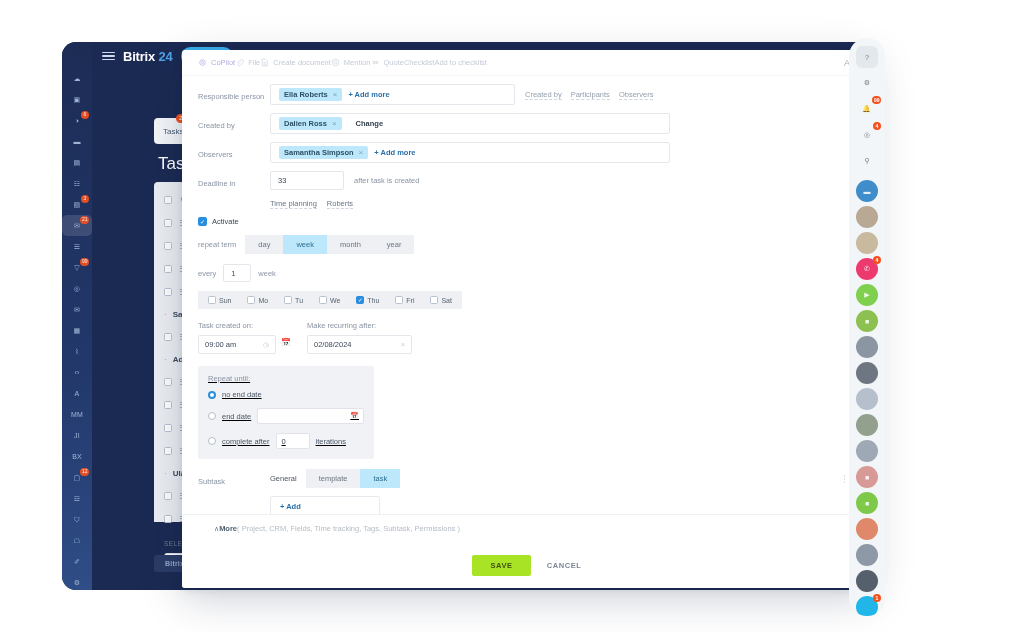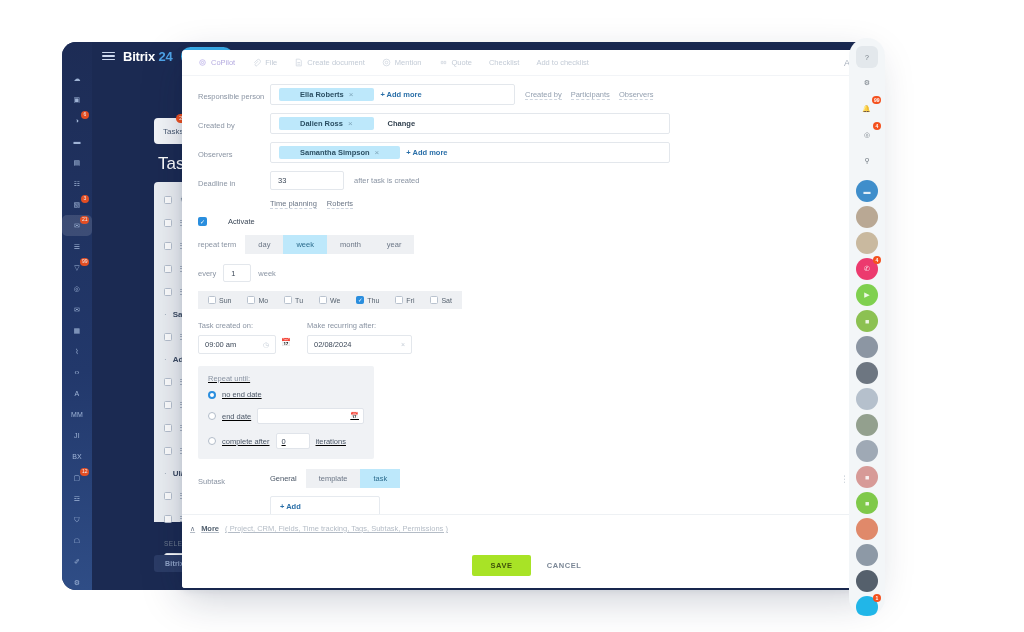--- a/index.html
+++ b/index.html
@@ -128,21 +128,21 @@
     position: absolute; left: 182px; top: 50px;
     width: 690px; height: 538px;
     background: #ffffff;
     border-radius: 3px;
     box-shadow: 0 10px 42px rgba(20,34,66,.22), 0 2px 8px rgba(20,34,66,.10);
     display: flex; flex-direction: column;
     overflow: hidden;
   }
 
   .editor-toolbar {
-    height: 26px; display: flex; align-items: center; gap: 17px;
+    height: 26px; display: flex; align-items: center; 
     padding: 0 16px; color: #c3cbd6; font-size: 7.5px;
     border-bottom: 1px solid #f2f4f7;
     position: relative;
   }
   .tb-item { display: flex; align-items: center; gap: 4px; white-space: nowrap; }
   .tb-item svg { width: 9px; height: 9px; stroke: #cdd4de; fill: none; stroke-width: 1.3; }
   .tb-item.copilot svg { stroke: #b9aee8; }
   .tb-item.copilot { color: #b5abe0; }
   .tb-right { position: absolute; right: 22px; color: #a8b1bd; font-size: 9px; }
 
@@ -155,21 +155,21 @@
   }
   .fcontrol { flex: 1; display: flex; align-items: flex-start; gap: 10px; }
 
   .inputbox {
     border: 1px solid #e3e7ec; border-radius: 2px; background: #fff;
     min-height: 21px; display: flex; align-items: center; gap: 6px;
     padding: 3px 8px;
   }
   .chip {
     background: #bde8fb; color: #2b4f63; font-size: 7.5px; font-weight: 700;
-    padding: 2px 21px; border-radius: 2px; display: flex; align-items: center; gap: 5px;
+    padding: 2px 5px; border-radius: 2px; display: flex; align-items: center; gap: 5px;
     white-space: nowrap;
   }
   .chip .x { color: #7fa6ba; font-weight: 400; font-size: 8px; }
   .addmore { color: #2a6fa8; font-size: 7.5px; font-weight: 700; white-space: nowrap; }
   .changelnk { color: #32414f; font-size: 7.5px; font-weight: 700; }
 
   .people-tabs { display: flex; gap: 9px; padding-top: 6px; }
   .ptab { font-size: 7.5px; color: #94a0b0; border-bottom: 1px dashed #cfd6df; }
 
   .numinput {
@@ -179,21 +179,21 @@
   }
   .aftertxt { font-size: 7.5px; color: #8a94a3; padding-top: 5px; }
 
   .unit-row { display: flex; gap: 9px; margin-top: 6px; }
   .unit { font-size: 7.5px; color: #9aa4b2; border-bottom: 1px dashed #d2d8e0; }
   .unit.on { color: #3c4858; font-weight: 700; border-bottom-color: #9aa4b2; }
 
   .sublinks { display: flex; gap: 10px; margin-top: 9px; }
   .sublink { font-size: 7.5px; color: #6b7686; border-bottom: 1px dashed #cdd4de; }
 
-  .chk { display: flex; align-items: center; gap: 21px; font-size: 7.5px; color: #3c4858; }
+  .chk { display: flex; align-items: center; gap: 5px; font-size: 7.5px; color: #3c4858; }
   .chk .box {
     width: 9px; height: 9px; border-radius: 2px; background: #2a8ede;
     display: flex; align-items: center; justify-content: center;
     color: #fff; font-size: 6px; line-height: 1;
   }
 
   .seg { display: flex; align-items: center; gap: 0; margin-top: 9px; }
   .seg .slbl { font-size: 7.5px; color: #8a94a3; margin-right: 9px; }
   .segbtn {
     font-size: 7.5px; color: #6b7686; background: #eef0f3;
@@ -245,22 +245,22 @@
   .subtask-seg .gen { font-size: 7.5px; color: #4a5666; margin-right: 9px; }
   .addbox {
     margin-top: 8px; width: 110px; background: #fff; border: 1px solid #e6eaef;
     border-radius: 2px; height: 21px; display: flex; align-items: center; padding: 0 9px;
     font-size: 7.5px; color: #2a6fa8; font-weight: 700;
   }
   .kebab { margin-left: auto; color: #c2c9d3; font-size: 9px; letter-spacing: 1px; padding-right: 6px;}
 
   .more-bar {
     border-top: 1px solid #eef1f4;
-    padding: 9px 8px; display: flex; align-items: center; gap: 6px;
-    font-size: 7.5px; color: #b4bcc6; text-decoration: underline;
+    padding: 9px 32px; display: flex; align-items: center; 
+    font-size: 7.5px; color: #b4bcc6;
   }
   .more-bar .chev { color: #6b7686; font-size: 7px; }
   .more-bar b { color: #52606f; font-size: 7.5px; }
 
   .modal-foot {
     height: 46px; display: flex; align-items: center; justify-content: center; gap: 16px;
     background: #fff;
   }
   .btn-save {
     background: #a8e326; color: #40530a; font-size: 7.5px; font-weight: 700;

